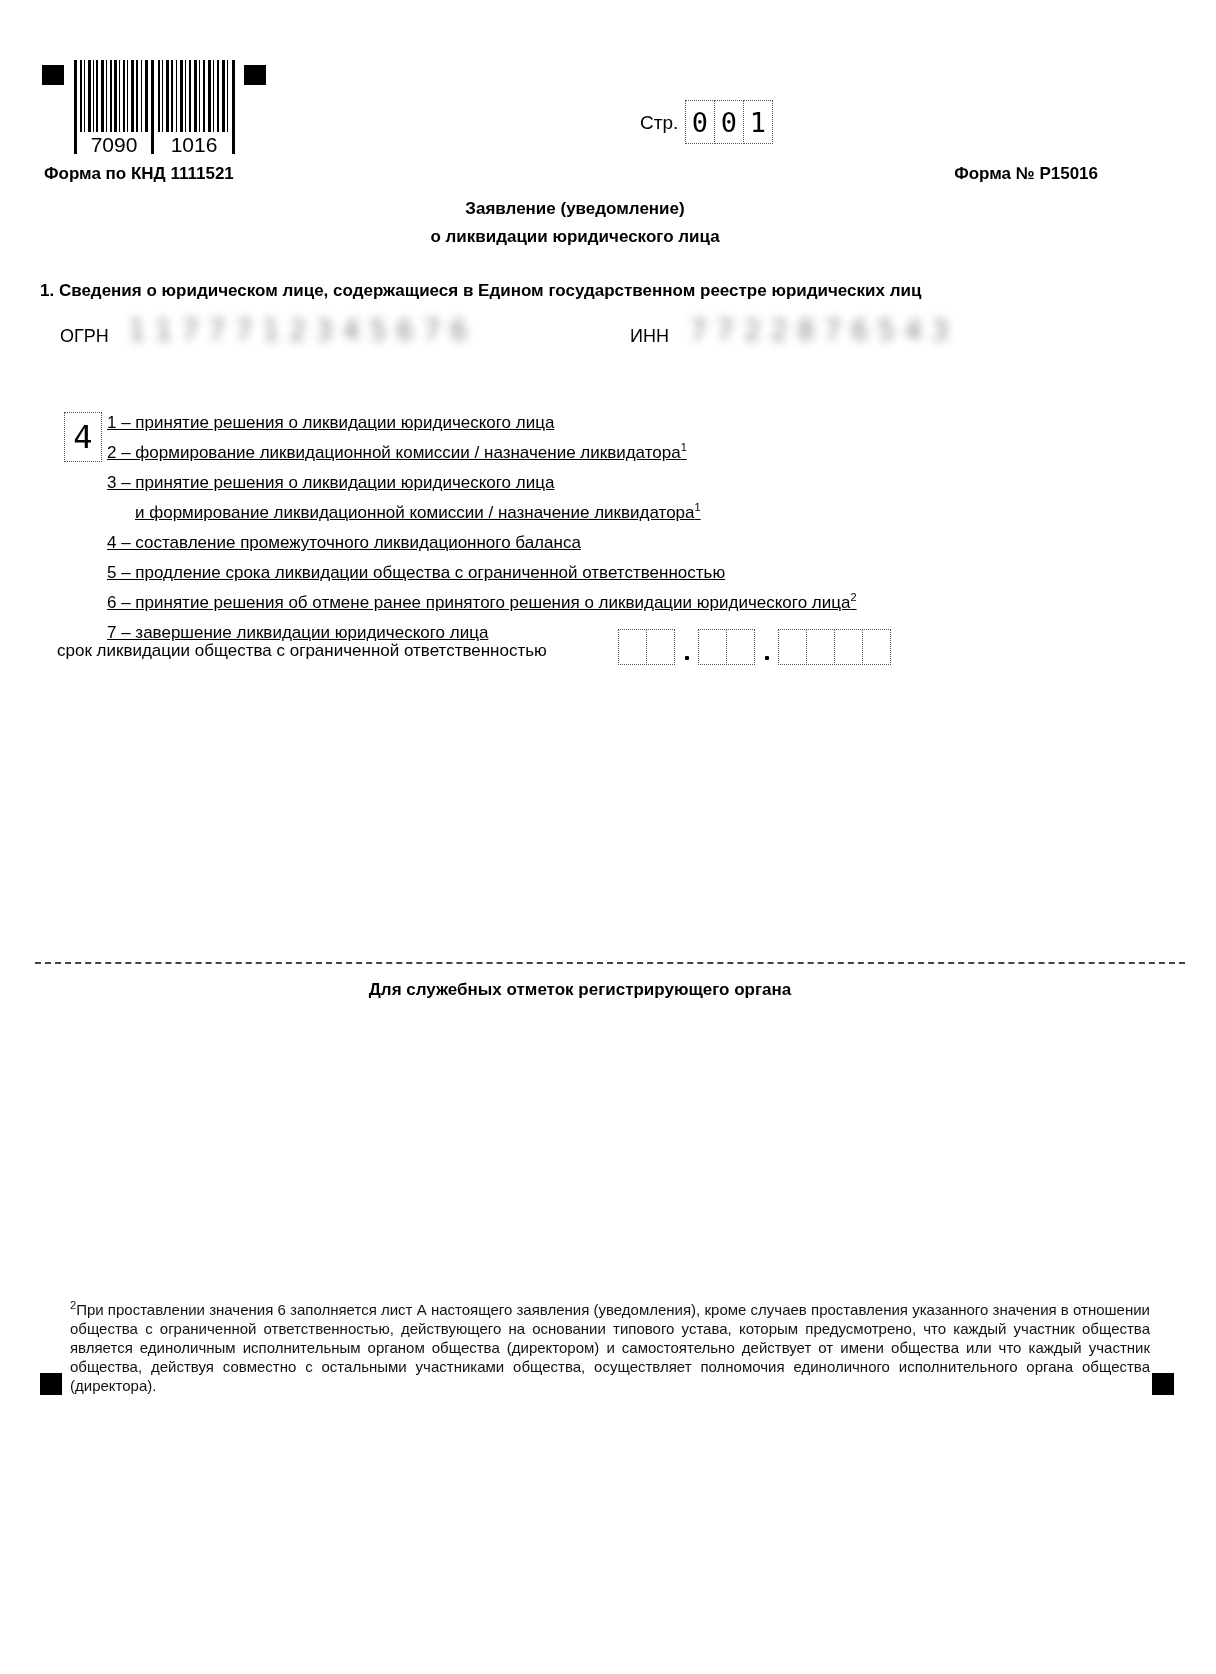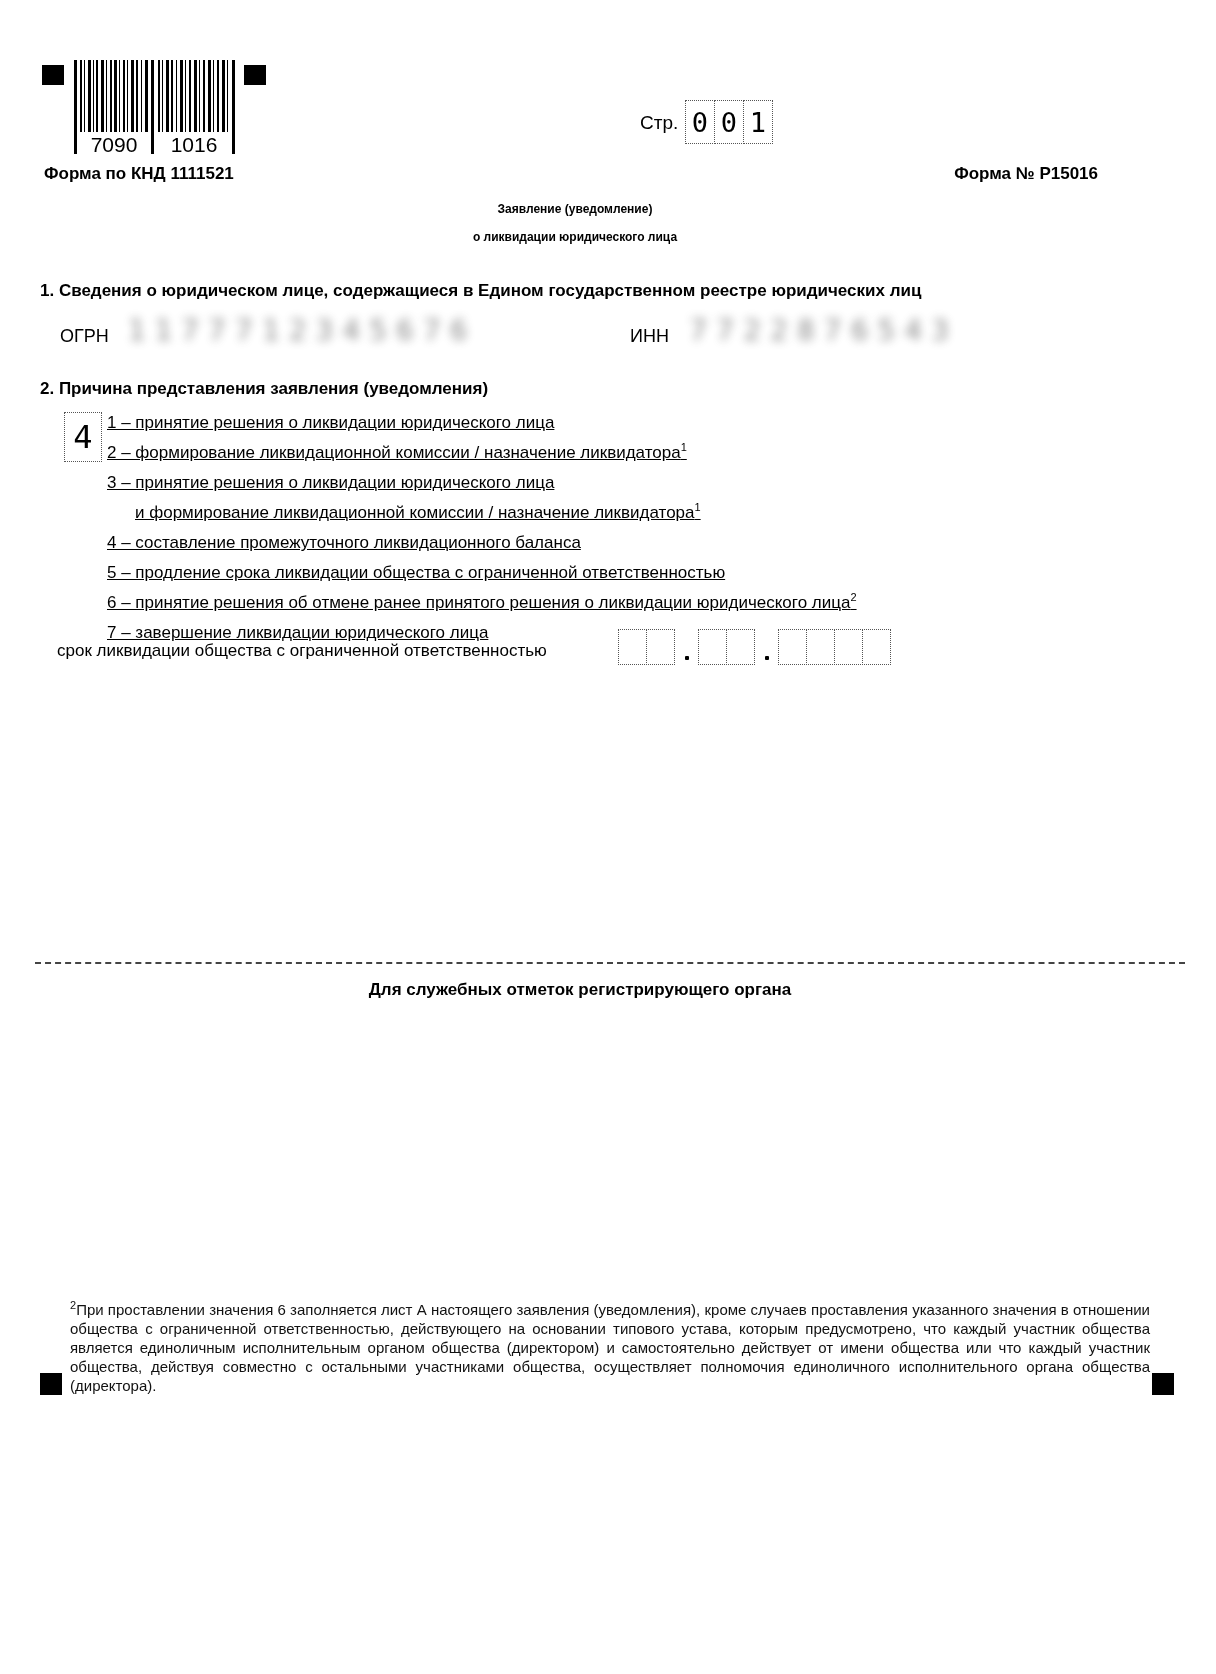--- a/index.html
+++ b/index.html
@@ -20,21 +20,21 @@
   .page-cells { display: flex; }
   .pcell {
     width: 28px; height: 42px; margin-left: -1px;
     border: 1px dotted #555;
     display: flex; align-items: center; justify-content: center;
     font-family: "DejaVu Sans Mono", monospace;
     font-size: 27px;
   }
   .knd { font-size: 17px; font-weight: bold; }
   .form-no { font-size: 17px; font-weight: bold; }
-  .title { width: 1150px; text-align: center; font-size: 12px; font-weight: bold; line-height: 28px; }
+  .title { width: 1150px; text-align: center; font-size: 17px; font-weight: bold; line-height: 28px; }
 
   
   .h17b { font-size: 17px; font-weight: bold; }
   .t17 { font-size: 17px; }
   .label18 { font-size: 18px; }
 
   .blurred {
     font-family: "DejaVu Sans Mono", monospace;
     font-size: 28px;
     letter-spacing: 10px;
@@ -141,21 +141,20 @@
     <div>о ликвидации юридического лица</div>
   </div>
 
   <div class="abs h17b" style="left:40px; top:281px;">1. Сведения о юридическом лице, содержащиеся в Едином государственном реестре юридических лиц</div>
 
   <div class="abs label18" style="left:60px; top:326px;">ОГРН</div>
   <div class="abs blurred" style="left:128px; top:314px;">1177712345676</div>
   <div class="abs label18" style="left:630px; top:326px;">ИНН</div>
   <div class="abs blurred" style="left:690px; top:314px;">7722876543</div>
 
-  <div class="abs h17b" style="left:40px; top:379px;">2. Причина представления заявления (уведомления)</div>
 
   <div class="abs code-box" style="left:64px; top:412px;">
     <span>4</span>
   </div>
 
   <div class="abs reasons" style="left:107px; top:405px;text-decoration:underline;">
     <div class="reason-line"><span>1 – принятие решения о ликвидации юридического лица</span><sup></sup></div>
     <div class="reason-line"><span>2 – формирование ликвидационной комиссии / назначение ликвидатора</span><sup>1</sup></div>
     <div class="reason-line"><span>3 – принятие решения о ликвидации юридического лица</span><sup></sup></div>
     <div class="reason-line indent"><span>и формирование ликвидационной комиссии / назначение ликвидатора</span><sup>1</sup></div>

